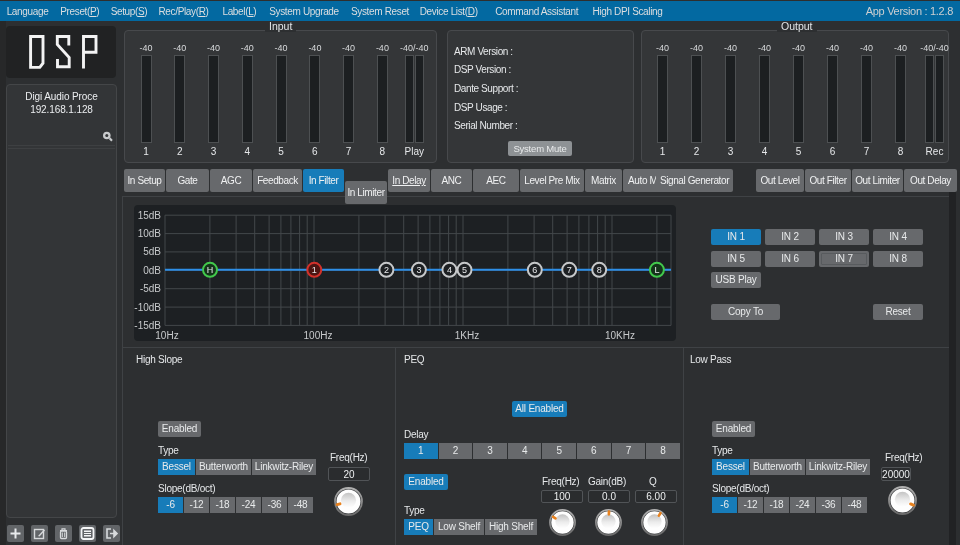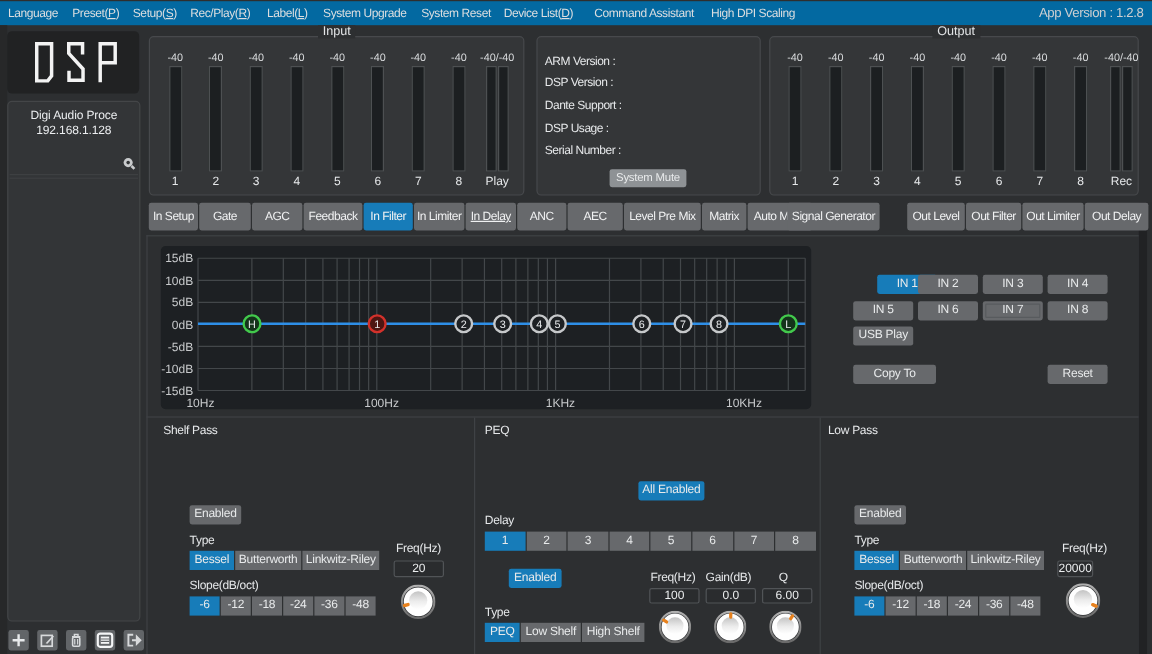--- a/index.html
+++ b/index.html
@@ -14,21 +14,21 @@
 .gtitle{position:absolute;top:21px;height:11px;line-height:11px;font-size:10.5px;color:#e3e5e7;background:#2d2f31;padding:0 4px;z-index:3;}
 
 .mbar{position:absolute;width:11px;background:#1c1f21;border:1px solid #4d5052;box-sizing:border-box;}
 .mlab{position:absolute;font-size:9px;color:#d8dadc;text-align:center;width:30px;}
 .clab{position:absolute;font-size:10px;color:#e6e8ea;text-align:center;width:36px;}
 
 .tab{position:absolute;top:169px;height:23px;z-index:2;background:#67696c;border-radius:2px;color:#f0f1f2;font-size:10px;text-align:center;line-height:23px;box-sizing:border-box;white-space:nowrap;overflow:hidden;letter-spacing:-0.4px;}
 .tab.sel{background:#177cb9;}
 
 .btn{position:absolute;background:#67696c;border-radius:2px;color:#e8eaeb;font-size:10px;letter-spacing:-0.2px;text-align:center;box-sizing:border-box;white-space:nowrap;overflow:hidden;}
-.btn.blue{background:#177cb9;margin-left:20px;}
+.btn.blue{background:#177cb9;}
 .seg{position:absolute;display:flex;}
 .seg>div{background:#67696c;color:#e8eaeb;font-size:10px;text-align:center;box-sizing:border-box;margin-right:1px;white-space:nowrap;overflow:hidden;letter-spacing:-0.2px;}
 .seg>div.blue{background:#177cb9;}
 .vbox{position:absolute;background:#2a2c2e;border:1px solid #515457;border-radius:2px;color:#eceeef;font-size:10px;text-align:center;box-sizing:border-box;}
 .lbl{position:absolute;font-size:10px;letter-spacing:-0.25px;color:#e6e8ea;white-space:nowrap;}
 .lbl.sm{font-size:10px;letter-spacing:-0.4px;}
 </style>
 </head>
 <body>
 <div id="menubar">
@@ -160,21 +160,21 @@
 <div class="mlab" style="left:919.5px;top:43px;width:30px;white-space:nowrap;text-align:center;">-40/-40</div>
 <div class="clab" style="left:916.5px;top:146px;">Rec</div>
 </div>
 
 <div id="tabs">
 <div class="tab" style="left:124.0px;width:41px;">In Setup</div>
 <div class="tab" style="left:166.0px;width:43px;">Gate</div>
 <div class="tab" style="left:210.0px;width:42px;">AGC</div>
 <div class="tab" style="left:253.0px;width:49px;">Feedback</div>
 <div class="tab sel" style="left:303.0px;width:41px;">In Filter</div>
-<div class="tab" style="left:345.0px;width:42px;">In Limiter</div>
+<div class="tab" style="left:345.0px;width:42px;margin-top:12px;">In Limiter</div>
 <div class="tab" style="left:388.0px;width:42px;text-decoration:underline;">In Delay</div>
 <div class="tab" style="left:431.0px;width:41px;">ANC</div>
 <div class="tab" style="left:473.0px;width:46px;">AEC</div>
 <div class="tab" style="left:520.0px;width:64px;">Level Pre Mix</div>
 <div class="tab" style="left:585.0px;width:37px;">Matrix</div>
 <div class="tab" style="left:623.0px;width:54px;">Auto Mixer</div>
 <div class="tab" style="left:656px;width:77px;">Signal Generator</div>
 <div class="tab" style="left:756.0px;width:48px;">Out Level</div>
 <div class="tab" style="left:805.0px;width:46px;">Out Filter</div>
 <div class="tab" style="left:852.0px;width:51px;">Out Limiter</div>
@@ -271,21 +271,21 @@
 <div class="btn" style="left:873px;top:229px;width:50px;height:16px;line-height:16px;">IN 4</div>
 <div class="btn" style="left:711px;top:251px;width:50px;height:16px;line-height:16px;">IN 5</div>
 <div class="btn" style="left:765px;top:251px;width:50px;height:16px;line-height:16px;">IN 6</div>
 <div class="btn" style="left:819px;top:251px;width:50px;height:16px;line-height:16px;">IN 7<div style="position:absolute;left:2px;top:2px;right:2px;bottom:2px;border:1px solid #585b5e;border-radius:1px;"></div></div>
 <div class="btn" style="left:873px;top:251px;width:50px;height:16px;line-height:16px;">IN 8</div>
 <div class="btn" style="left:711px;top:272px;width:50px;height:16px;line-height:16px;">USB Play</div>
 </div>
 <div class="btn" style="left:711px;top:304px;width:69px;height:16px;line-height:16px;">Copy To</div>
 <div class="btn" style="left:873px;top:304px;width:50px;height:16px;line-height:16px;">Reset</div>
 
-<div class="lbl" style="left:136px;top:354px;">Shelf Pass</div>
+<div class="lbl" style="left:136px;top:354px;">High Slope</div>
 <div class="btn" style="left:158px;top:421px;width:43px;height:16px;line-height:16px;">Enabled</div>
 <div class="lbl" style="left:158px;top:445px;">Type</div>
 <div class="seg" style="left:158px;top:459px;height:16px;">
   <div class="blue" style="width:37px;line-height:16px;">Bessel</div>
   <div style="width:55px;line-height:16px;">Butterworth</div>
   <div style="width:64px;line-height:16px;">Linkwitz-Riley</div>
 </div>
 <div class="lbl" style="left:158px;top:483px;">Slope(dB/oct)</div>
 <div class="seg" style="left:158px;top:497px;height:16px;">
   <div class="blue" style="width:25px;line-height:16px;">-6</div>

